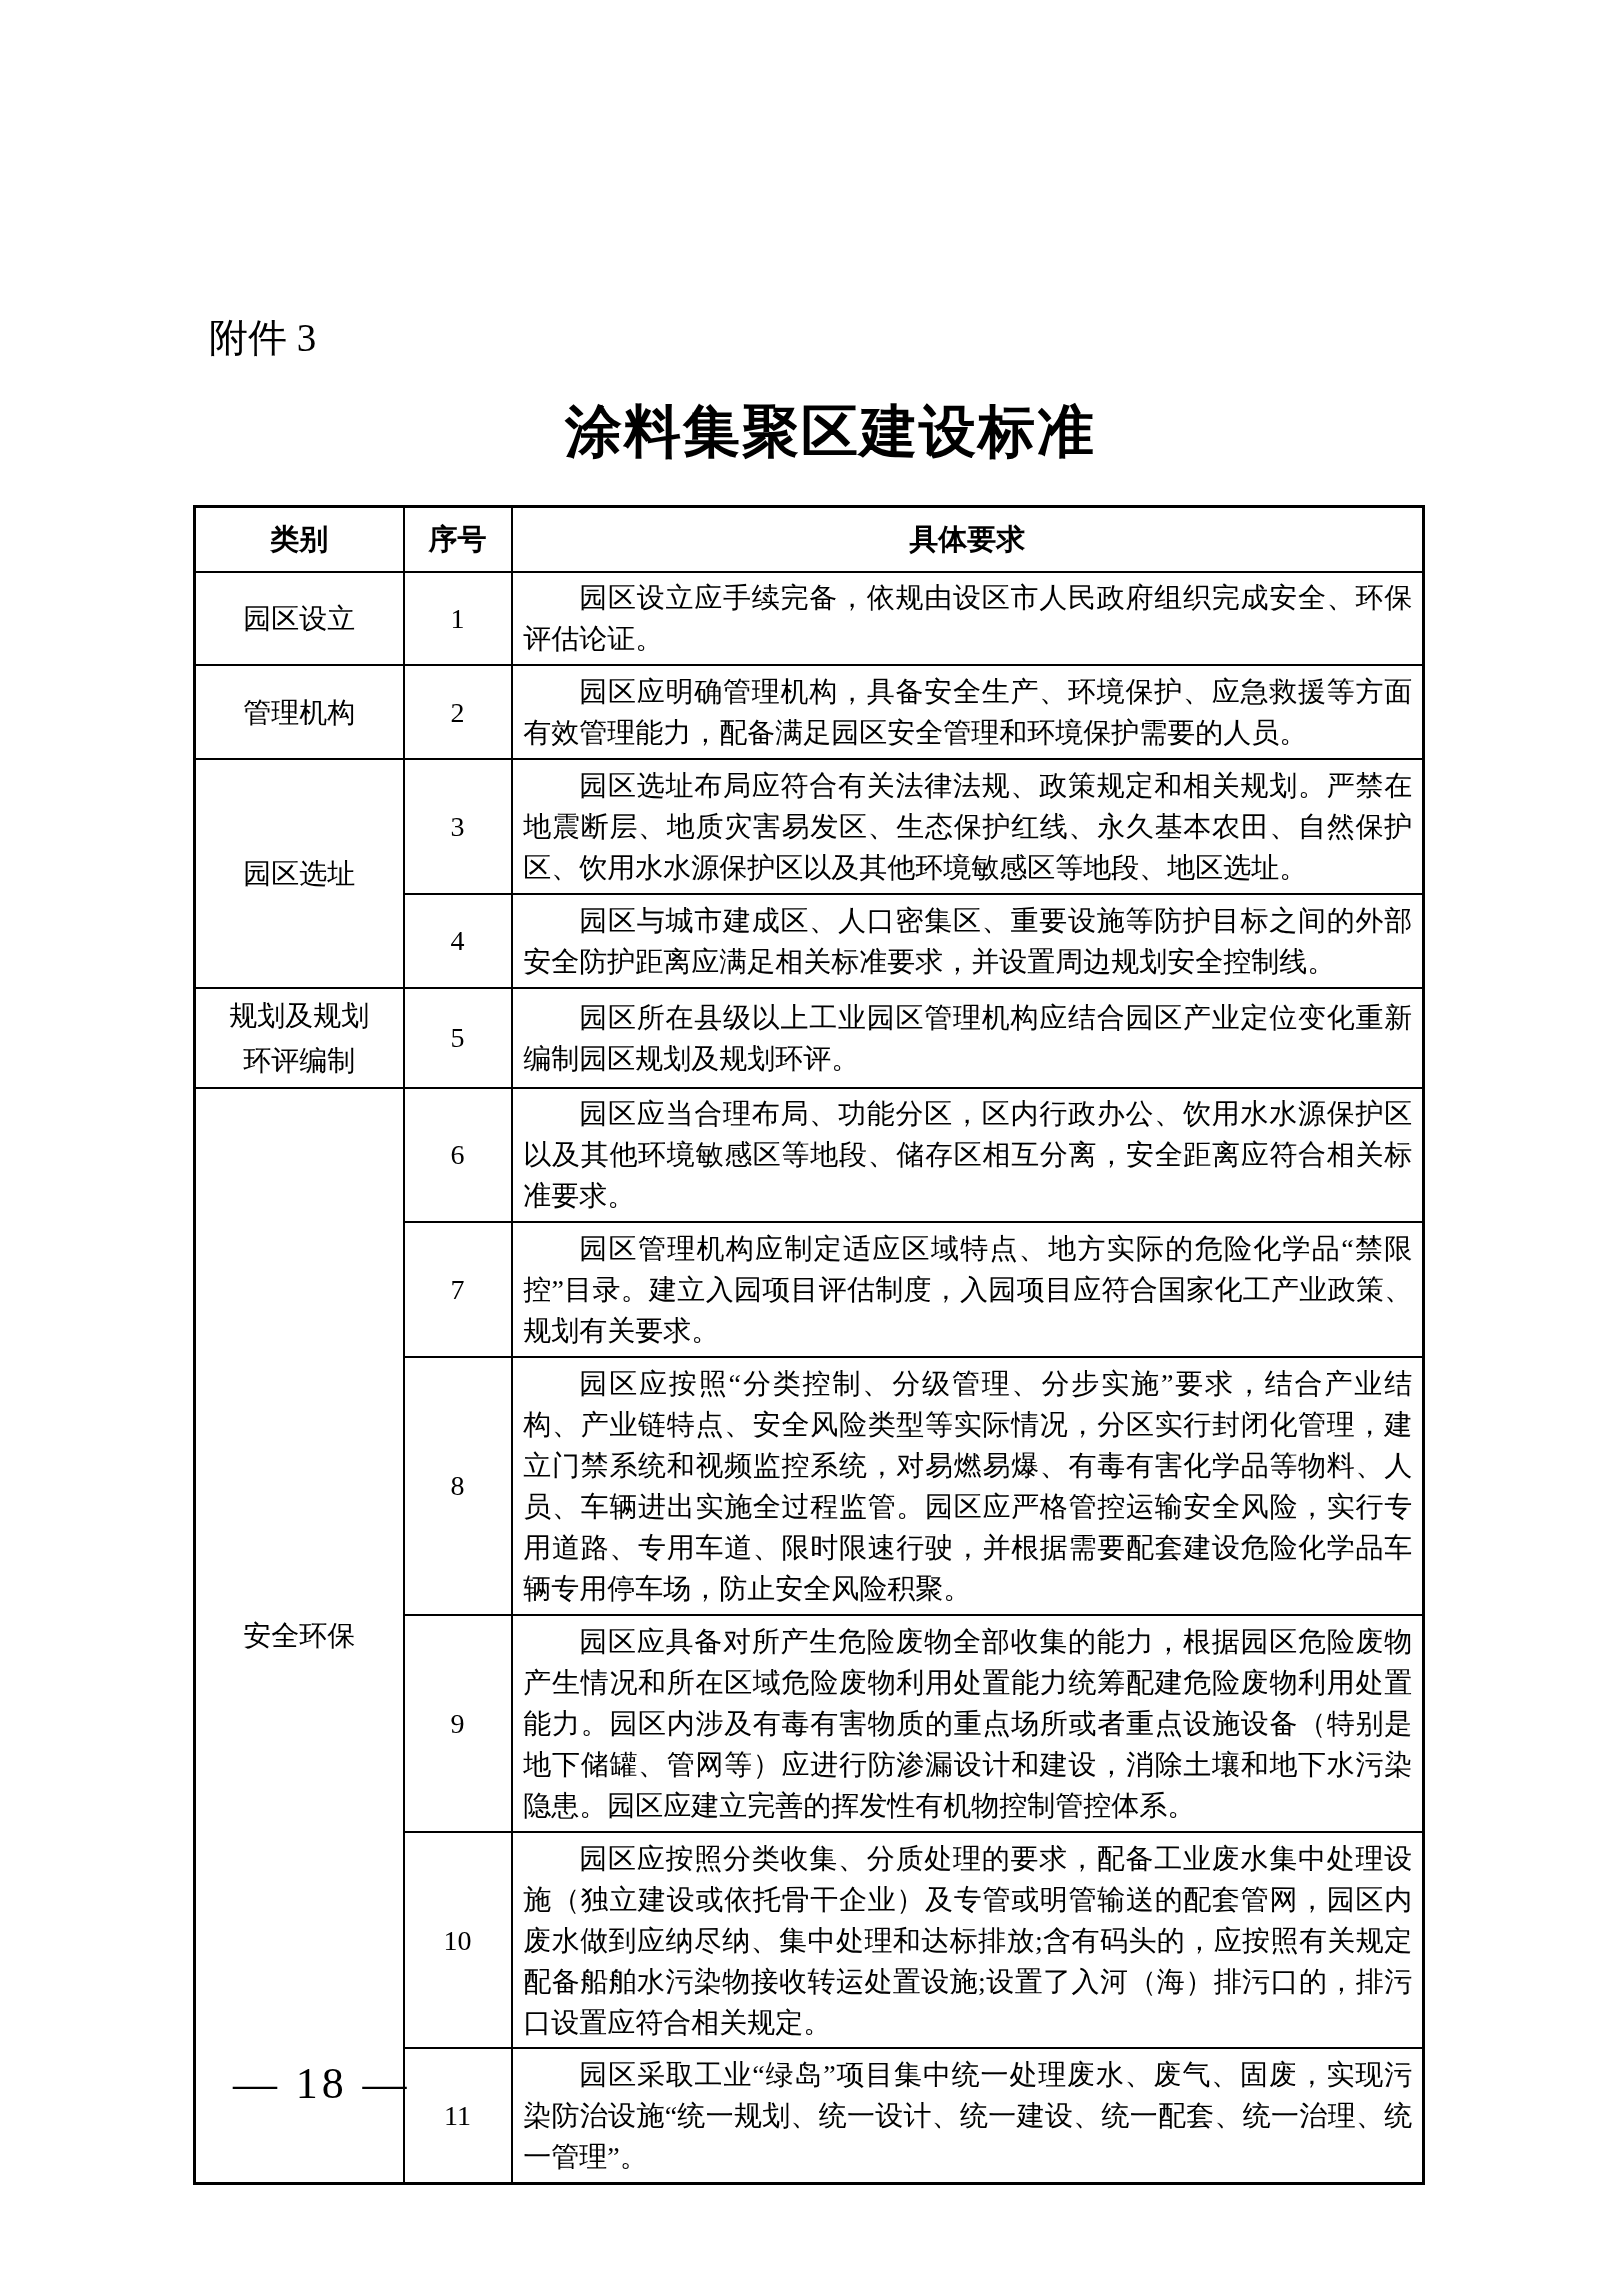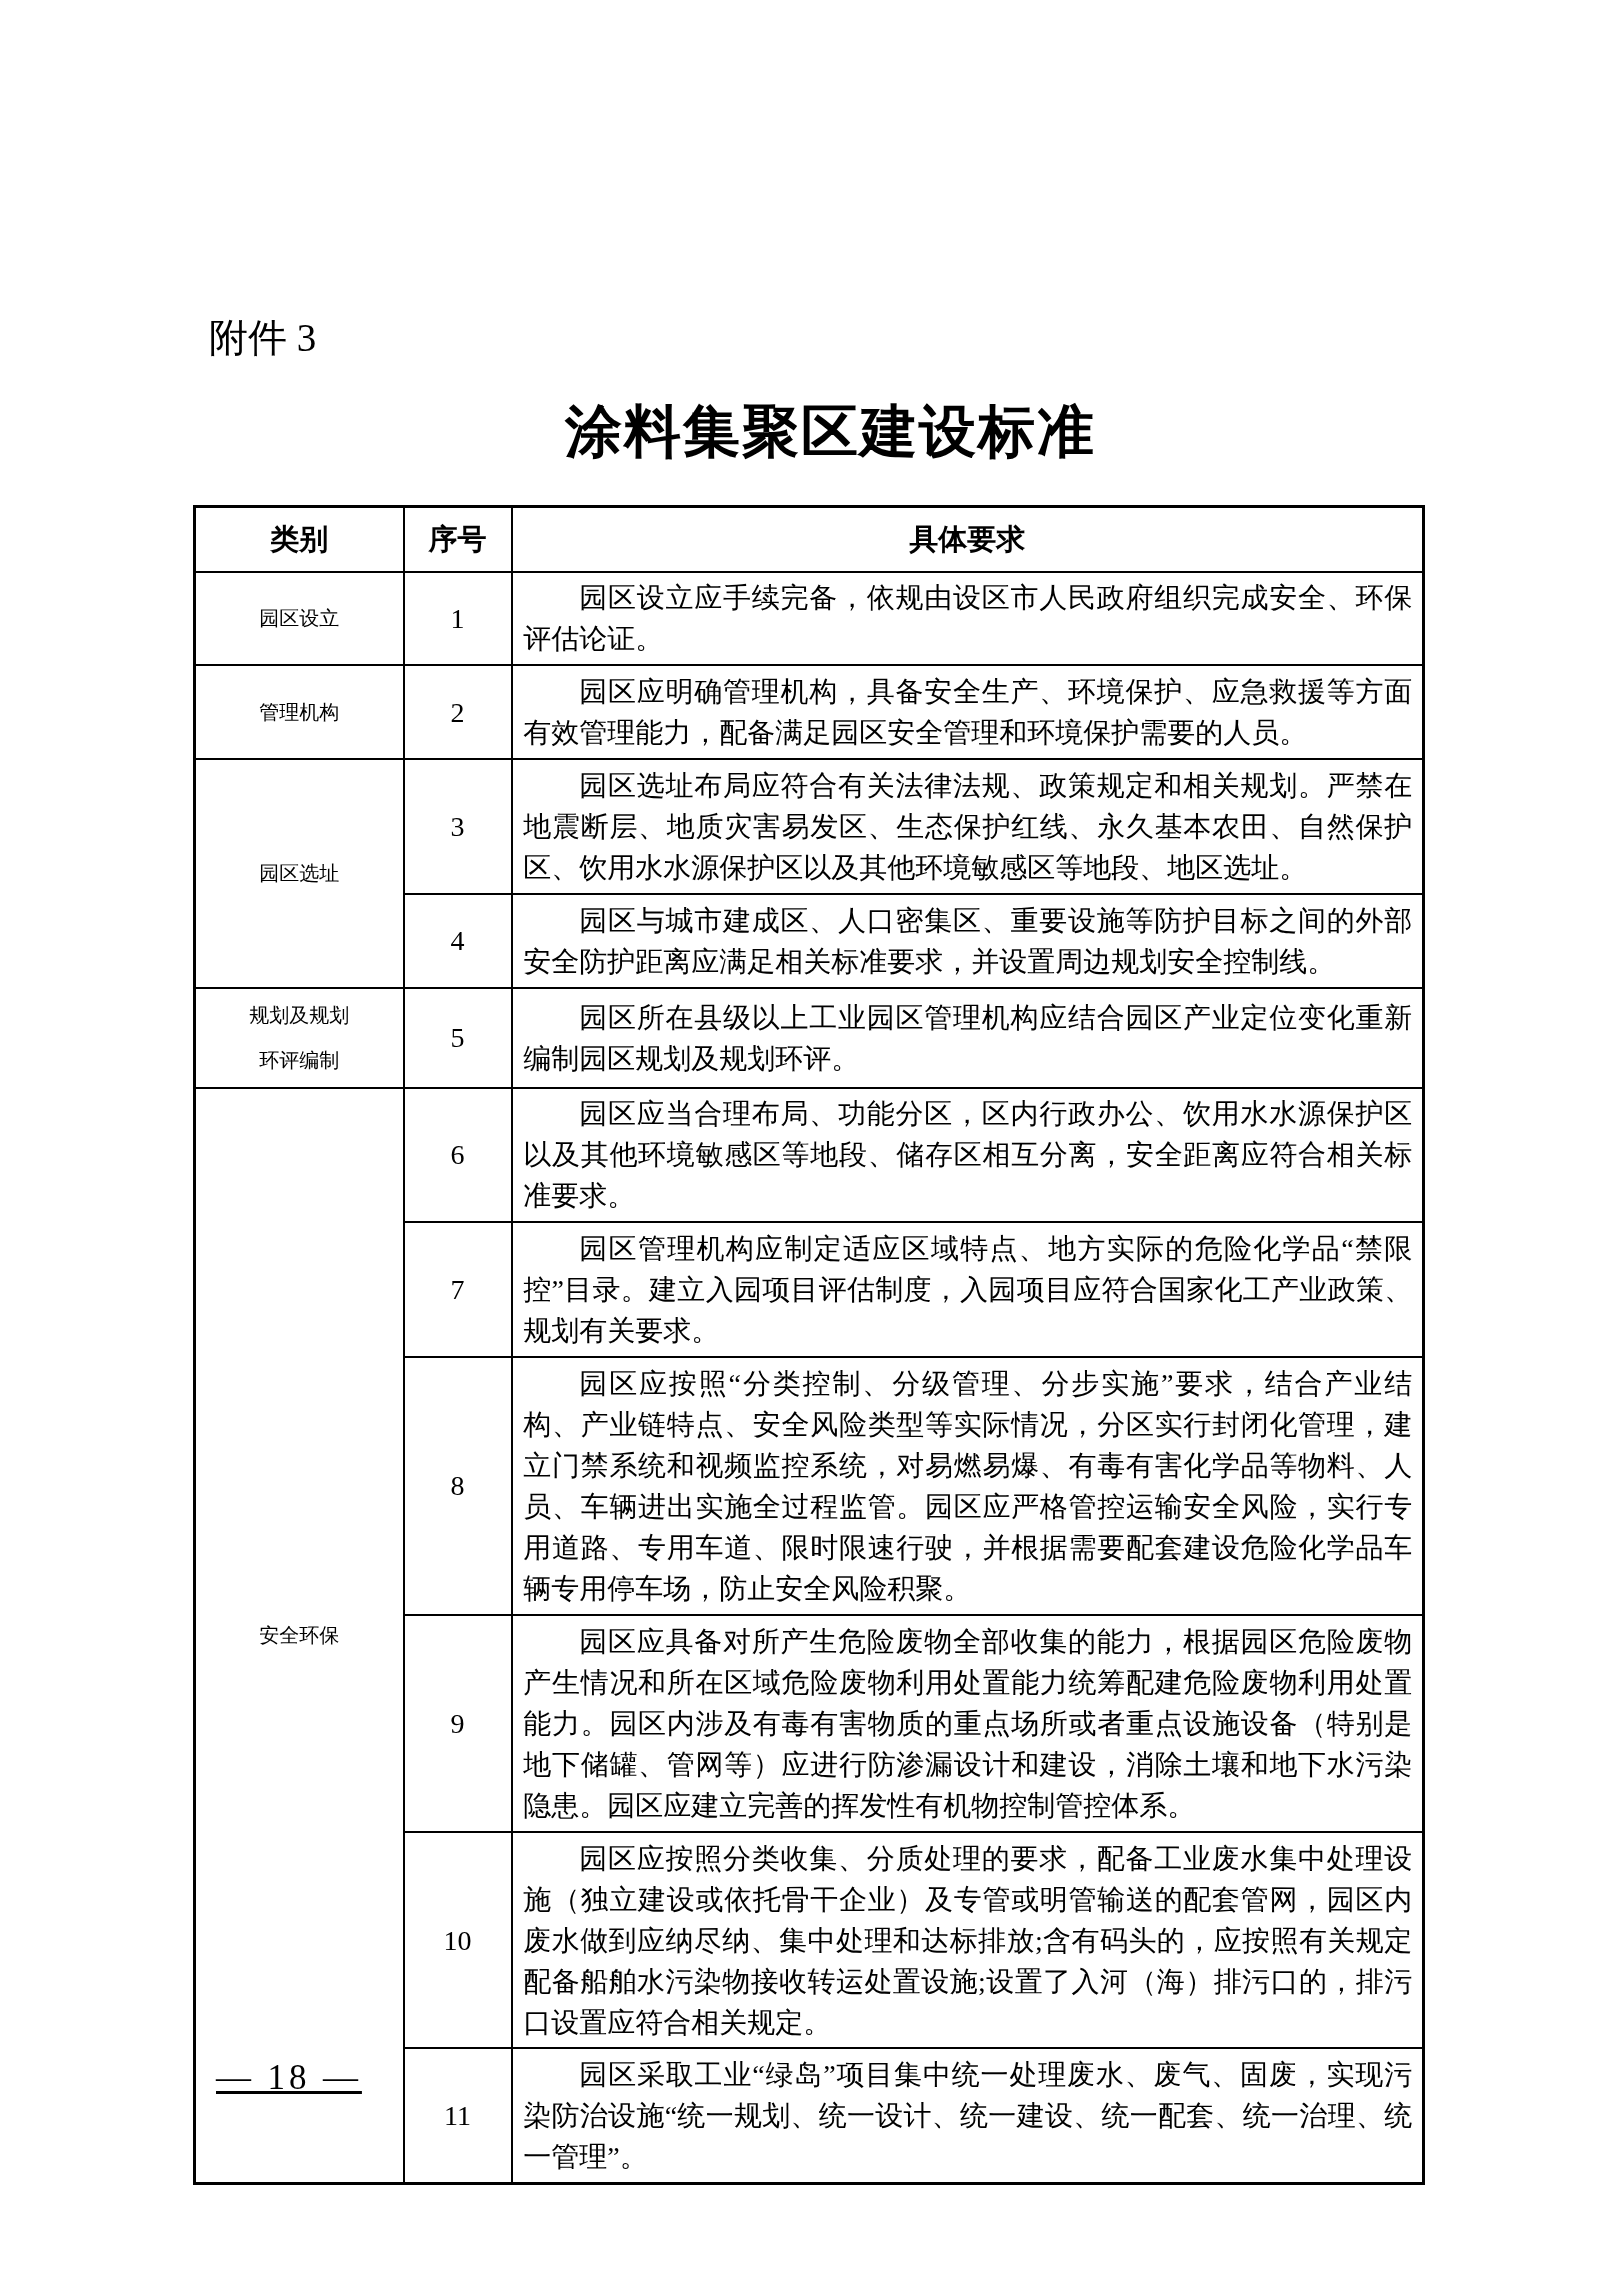--- a/index.html
+++ b/index.html
@@ -50,46 +50,45 @@
   }
   .std-table th {
     font-size: 29px;
     font-weight: bold;
     text-align: center;
     padding: 10.8px 3.9px;
     line-height: 41px;
   }
   td.cat {
     text-align: center;
-    font-size: 20px;
+    font-size: 28px;
     line-height: 45px;
     white-space: pre-line;
     padding: 3.9px 5.9px;
   }
   td.no {
     text-align: center;
     font-size: 28px;
     line-height: 41px;
     padding: 3.9px 2px;
   }
   td.req {
     font-size: 28px;
     line-height: 41px;
     text-align: justify;
     text-justify: inter-character;
     text-indent: 2em;
     padding: 4.9px 9.8px 4.9px 10.8px;
   }
   .page-number {
     position: absolute;
-    left: 216px;
+    left: 233px;
     top: 2058px;
-    font-size: 35px;
+    font-size: 44px;
     letter-spacing: 3.9px;
-    text-decoration: underline;
   }
 </style>
 </head>
 <body>
 
 <div class="page">
 
   <div class="attachment-label">附件 3</div>
 
   <h1 class="doc-title">涂料集聚区建设标准</h1>

